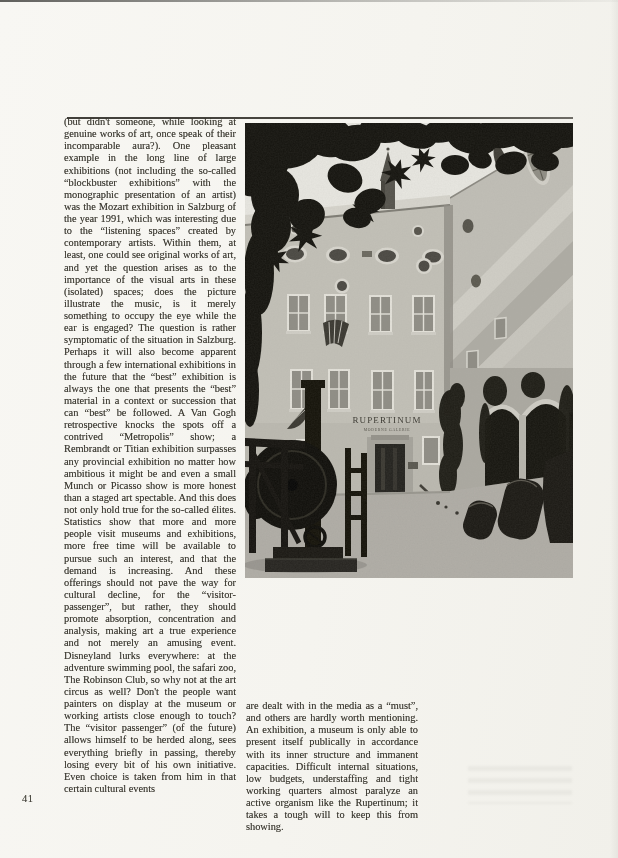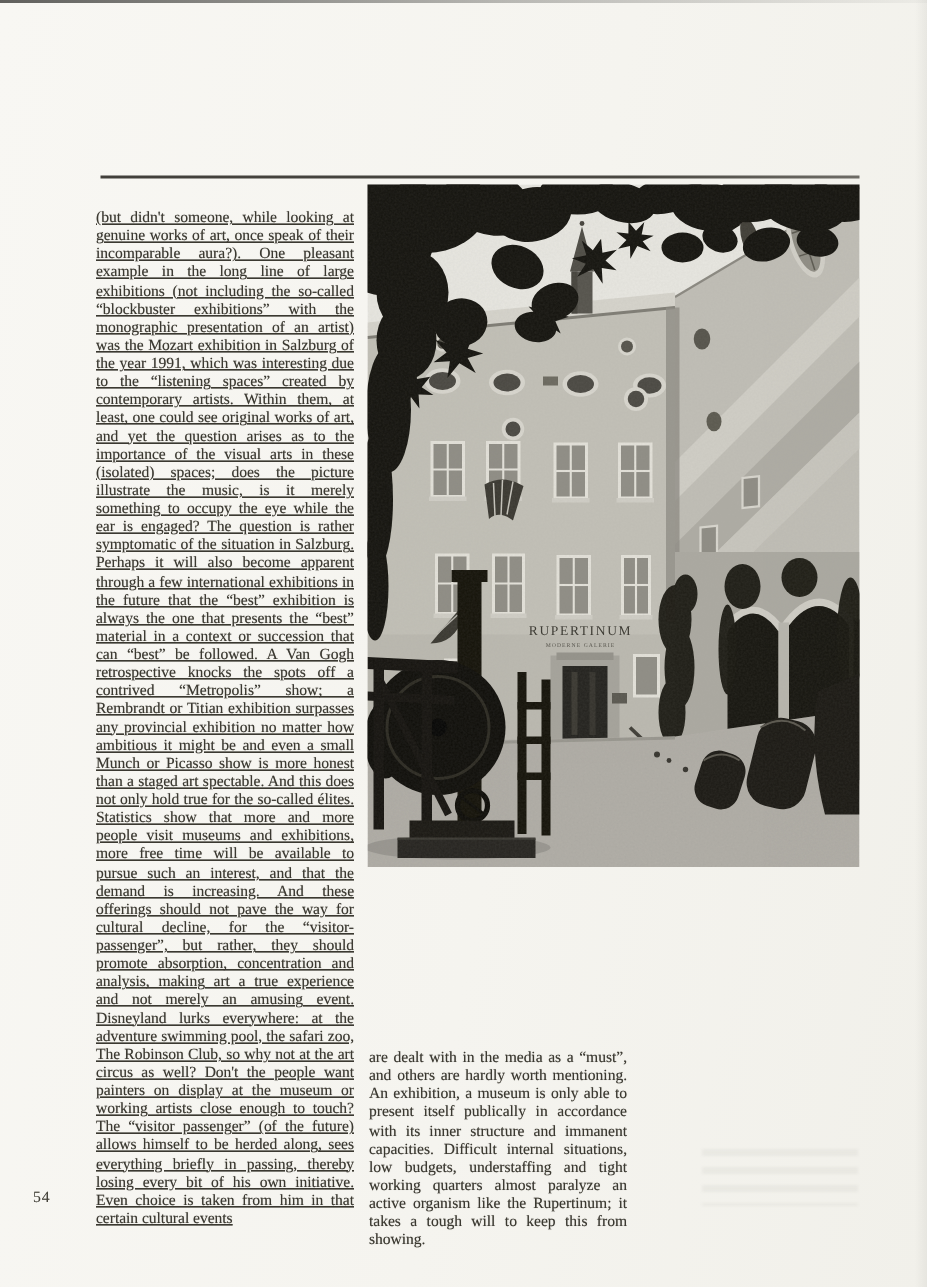--- a/index.html
+++ b/index.html
@@ -17,21 +17,21 @@
     background:linear-gradient(to right,#413f3a,#4a4842 70%,#6e6c66);
   }
   .col{
     position:absolute;
     color:#3b3931;
     font-size:10.4px;line-height:12.12px;
     text-align:justify;
     letter-spacing:-0.03px;
     text-shadow:0 0 .45px rgba(59,57,49,.55);
   }
-  .col-left{left:64px;top:140px;width:172px;text-decoration:underline;}
+  .col-left{left:64px;top:116px;width:172px;}
   .col-right{left:246px;top:676px;width:172px;margin-top:24px;}
   .page-num{
     position:absolute;left:22px;top:793px;
     color:#45433b;font-size:10.5px;letter-spacing:.5px;
     text-shadow:0 0 .4px rgba(69,67,59,.5);
   }
   .photo{
     position:absolute;left:245px;top:123px;width:328px;height:455px;display:block;
   }
   .showthrough{
@@ -49,21 +49,21 @@
 
 <div class="page">
 
   <div class="scan-edge-top"></div>
   <div class="edge-right"></div>
   <div class="rule"></div>
 
   <div class="col col-left">(but didn't someone, while looking at genuine works of art, once speak of their incomparable aura?). One pleasant example in the long line of large exhibitions (not including the so-called “blockbuster exhibitions” with the monographic presentation of an artist) was the Mozart exhibition in Salzburg of the year 1991, which was interesting due to the “listening spaces” created by contemporary artists. Within them, at least, one could see original works of art, and yet the question arises as to the importance of the visual arts in these (isolated) spaces; does the picture illustrate the music, is it merely something to occupy the eye while the ear is engaged? The question is rather symptomatic of the situation in Salzburg. Perhaps it will also become apparent through a few international exhibitions in the future that the “best” exhibition is always the one that presents the “best” material in a context or succession that can “best” be followed. A Van Gogh retrospective knocks the spots off a contrived “Metropolis” show; a Rembrandt or Titian exhibition surpasses any provincial exhibition no matter how ambitious it might be and even a small Munch or Picasso show is more honest than a staged art spectable. And this does not only hold true for the so-called élites. Statistics show that more and more people visit museums and exhibitions, more free time will be available to pursue such an interest, and that the demand is increasing. And these offerings should not pave the way for cultural decline, for the “visitor-passenger”, but rather, they should promote absorption, concentration and analysis, making art a true experience and not merely an amusing event. Disneyland lurks everywhere: at the adventure swimming pool, the safari zoo, The Robinson Club, so why not at the art circus as well? Don't the people want painters on display at the museum or working artists close enough to touch? The “visitor passenger” (of the future) allows himself to be herded along, sees everything briefly in passing, thereby losing every bit of his own initiative. Even choice is taken from him in that certain cultural events</div>
   <div class="col col-right">are dealt with in the media as a “must”, and others are hardly worth mentioning. An exhibition, a museum is only able to present itself publically in accordance with its inner structure and immanent capacities. Difficult internal situations, low budgets, understaffing and tight working quarters almost paralyze an active organism like the Rupertinum; it takes a tough will to keep this from showing.</div>
 
-  <div class="page-num">54</div>
+  <div class="page-num">41</div>
 
   <svg class="photo" viewBox="0 0 328 455" xmlns="http://www.w3.org/2000/svg">
     <defs>
       <path id="mleaf" d="M0,-13 L3,-5 L11,-9 L6,-1 L14,3 L5,4 L8,13 L0,6 L-8,13 L-5,4 L-14,3 L-6,-1 L-11,-9 L-3,-5 Z"></path>
       <filter id="grain" x="0" y="0" width="100%" height="100%">
         <feTurbulence type="fractalNoise" baseFrequency="0.75" numOctaves="2" seed="7"></feTurbulence>
         <feColorMatrix type="matrix" values="0 0 0 0 0.36  0 0 0 0 0.35  0 0 0 0 0.32  0 0 0 0.55 0"></feColorMatrix>
       </filter>
       <clipPath id="gravelClip">
         <polygon points="0,372 205,368 328,350 328,455 0,455"></polygon>

